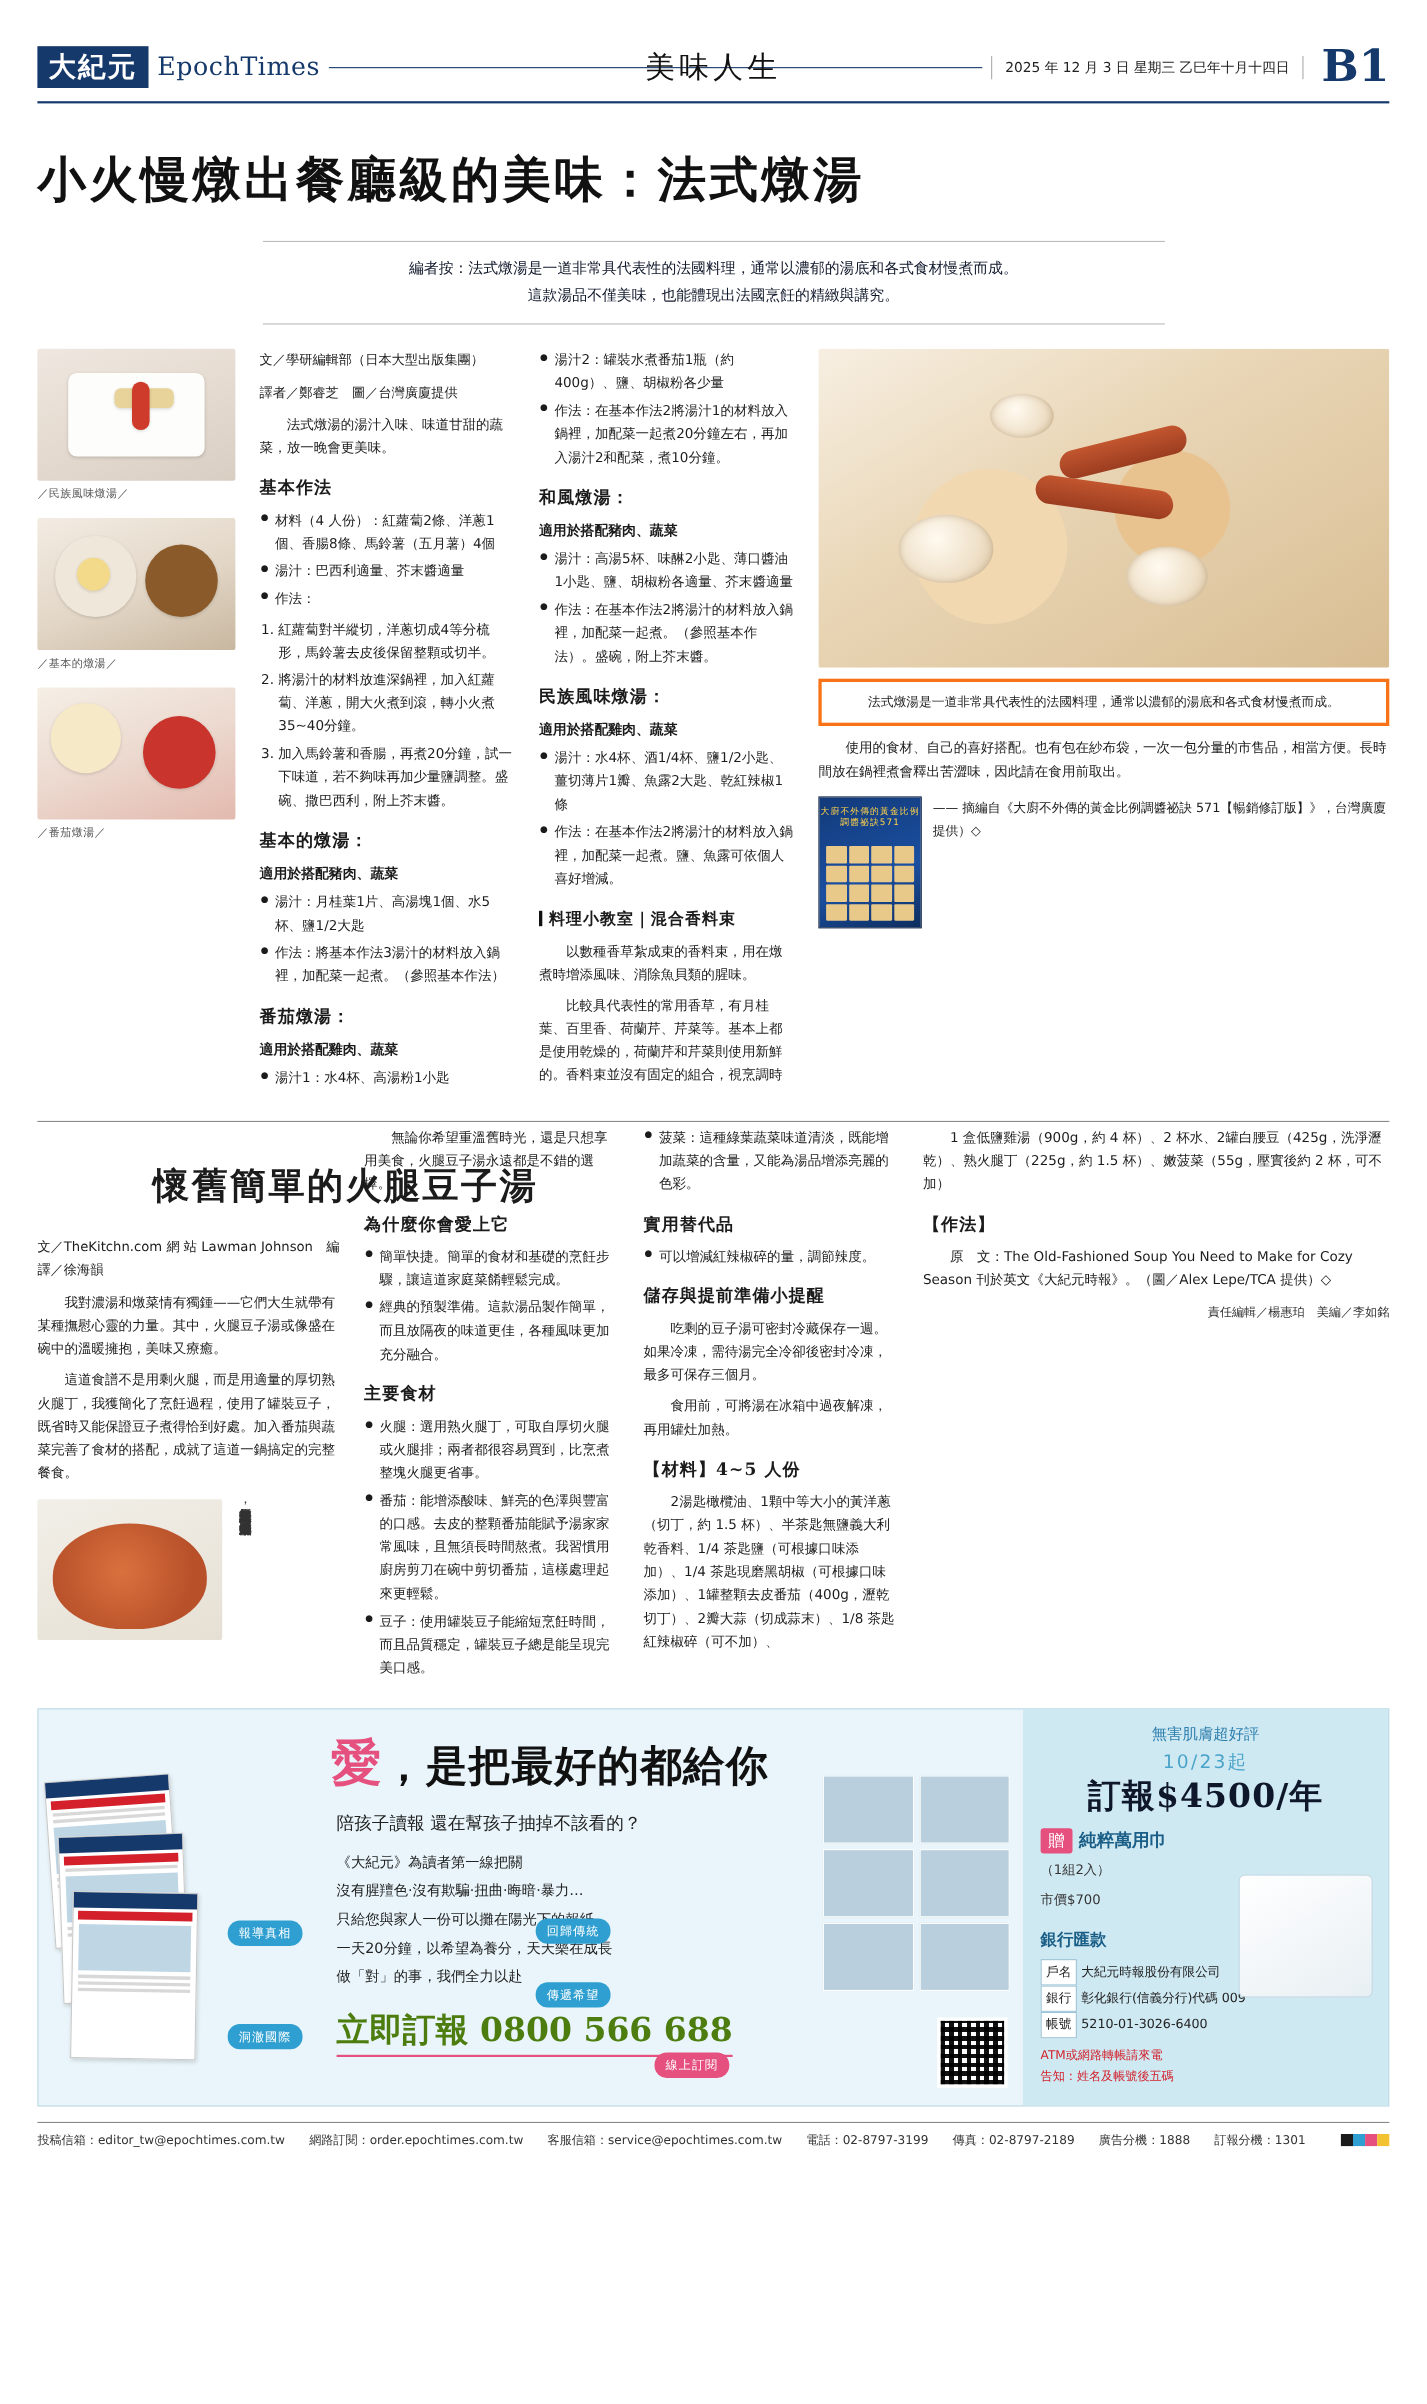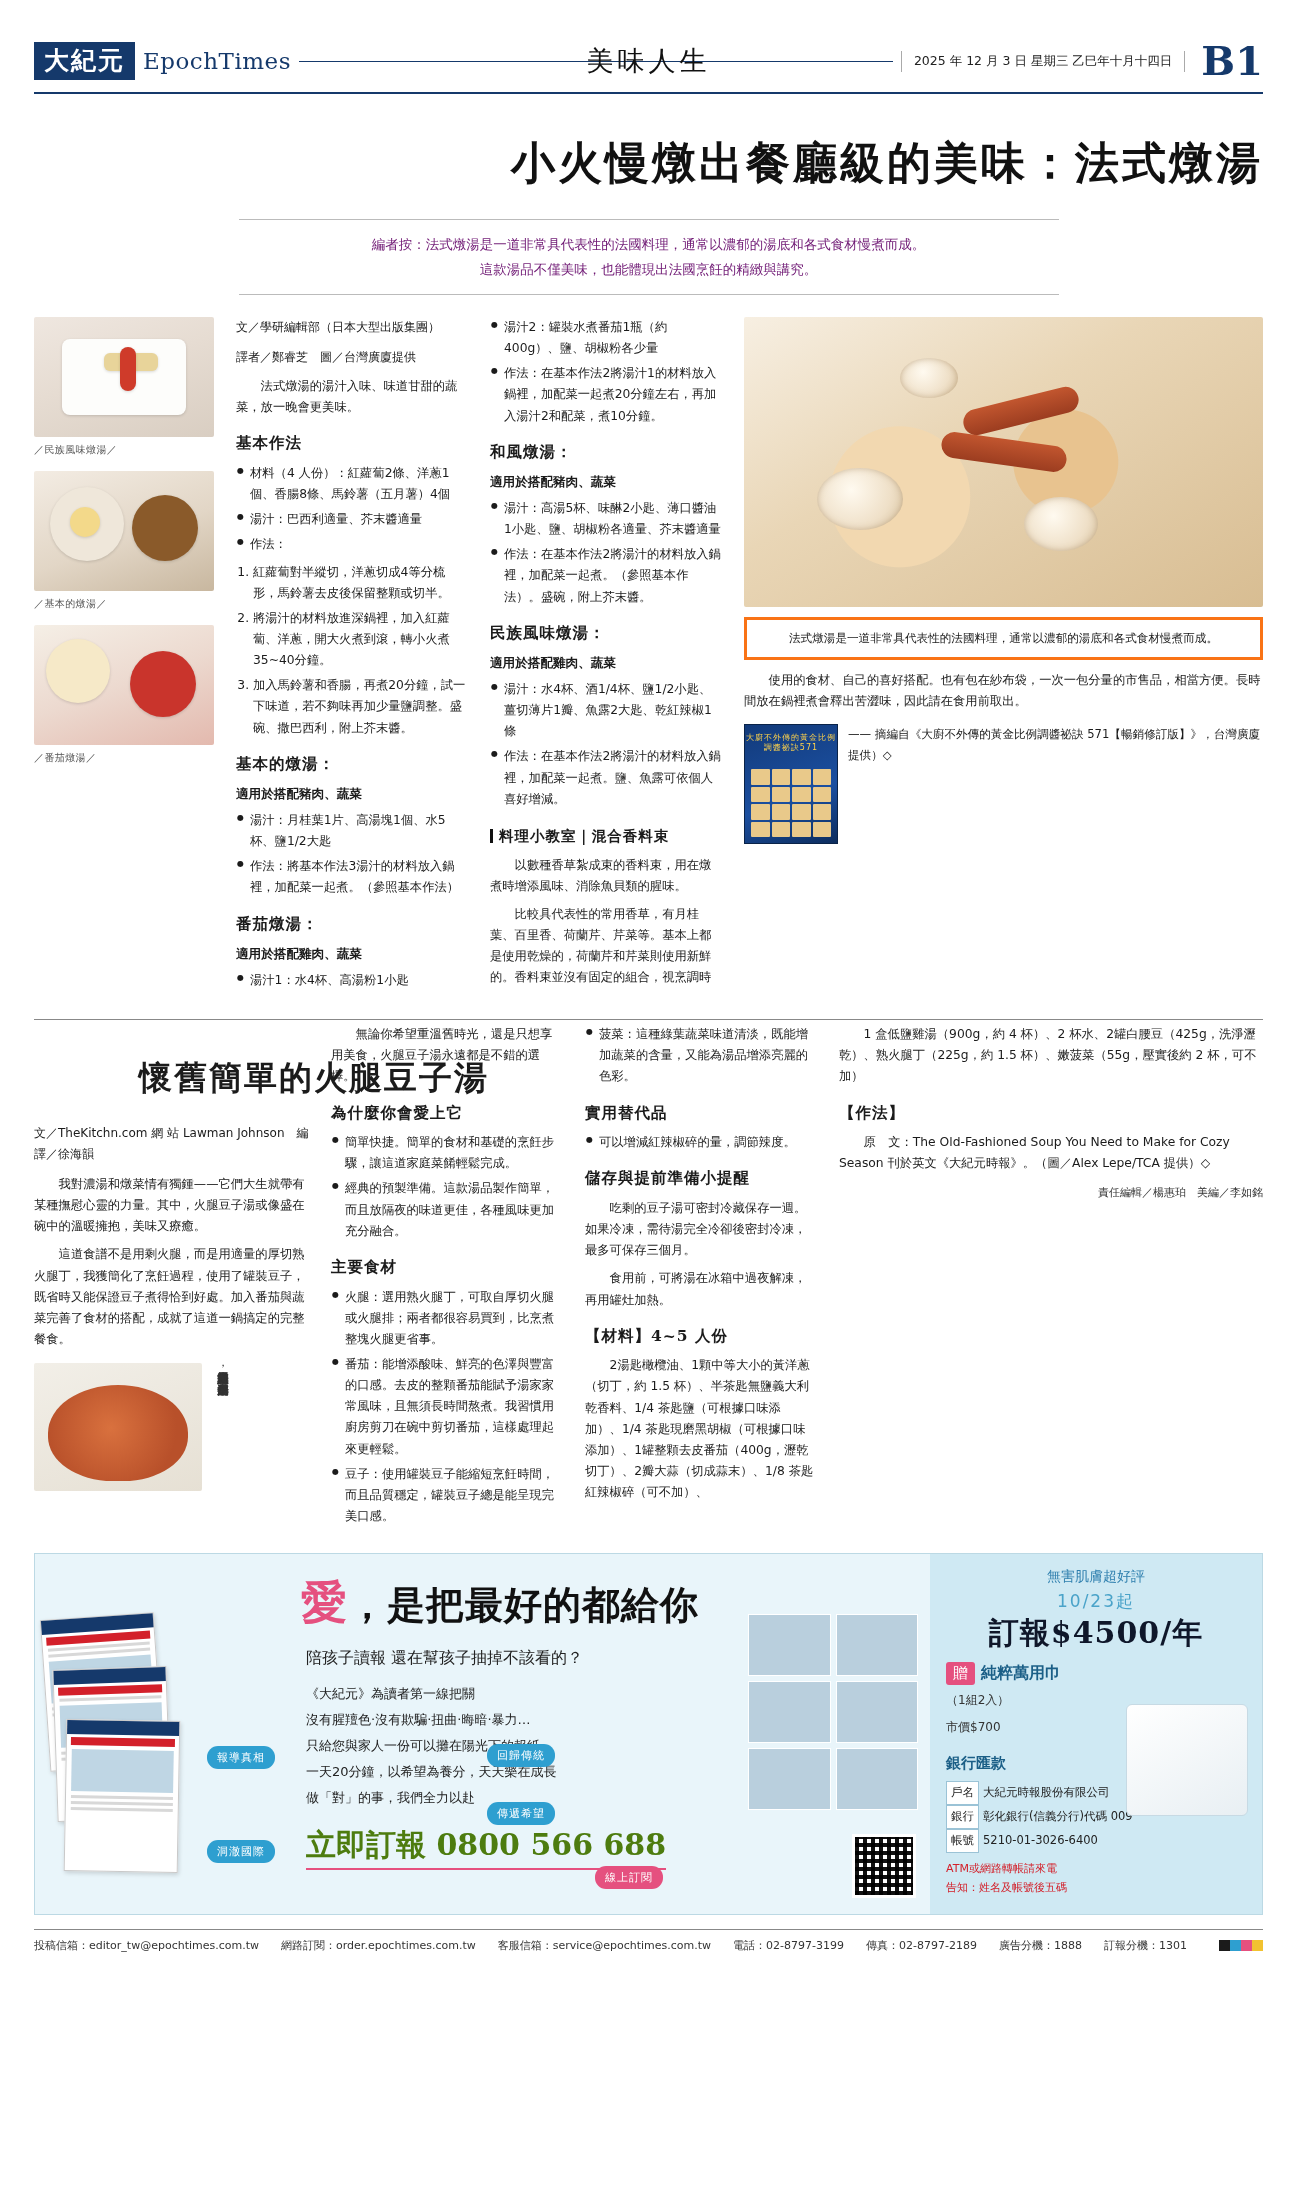--- a/index.html
+++ b/index.html
@@ -89,38 +89,38 @@
   .page-no {
     font-family: "DejaVu Serif", "Liberation Serif", serif;
     font-size: 40px;
     font-weight: bold;
     color: #15396b;
     line-height: 1;
   }
 
   
   .headline {
-    text-align: right;
+    text-align: left;
     font-family: "DejaVu Serif", "Liberation Serif", serif;
     font-size: 44px;
     font-weight: bold;
     letter-spacing: 3px;
     margin: 40px 0 26px 0;
     color: #111;
   }
   .standfirst {
     width: 820px;
     margin: 12px auto 6px auto;
     border-top: 1px solid #bbb;
     border-bottom: 1px solid #bbb;
     padding: 12px 0 12px 0;
     text-align: center;
     font-size: 13.5px;
     line-height: 1.85;
-    color: #701a75;
+    color: #0f172a;
   }
 
   
   .top-grid {
     display: grid;
     grid-template-columns: 180px 232px 232px 1fr;
     gap: 0 22px;
     margin-top: 22px;
   }
   .col { font-size: 12.3px; line-height: 1.72; color: #1b1b1b; }

